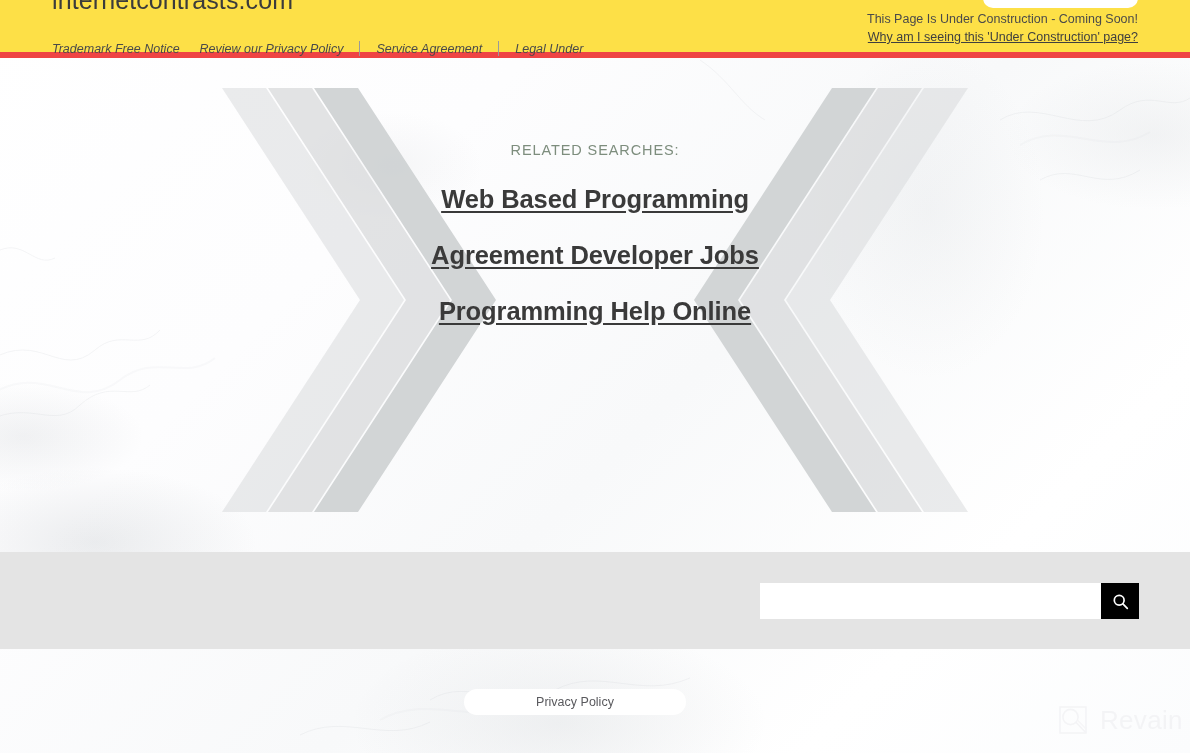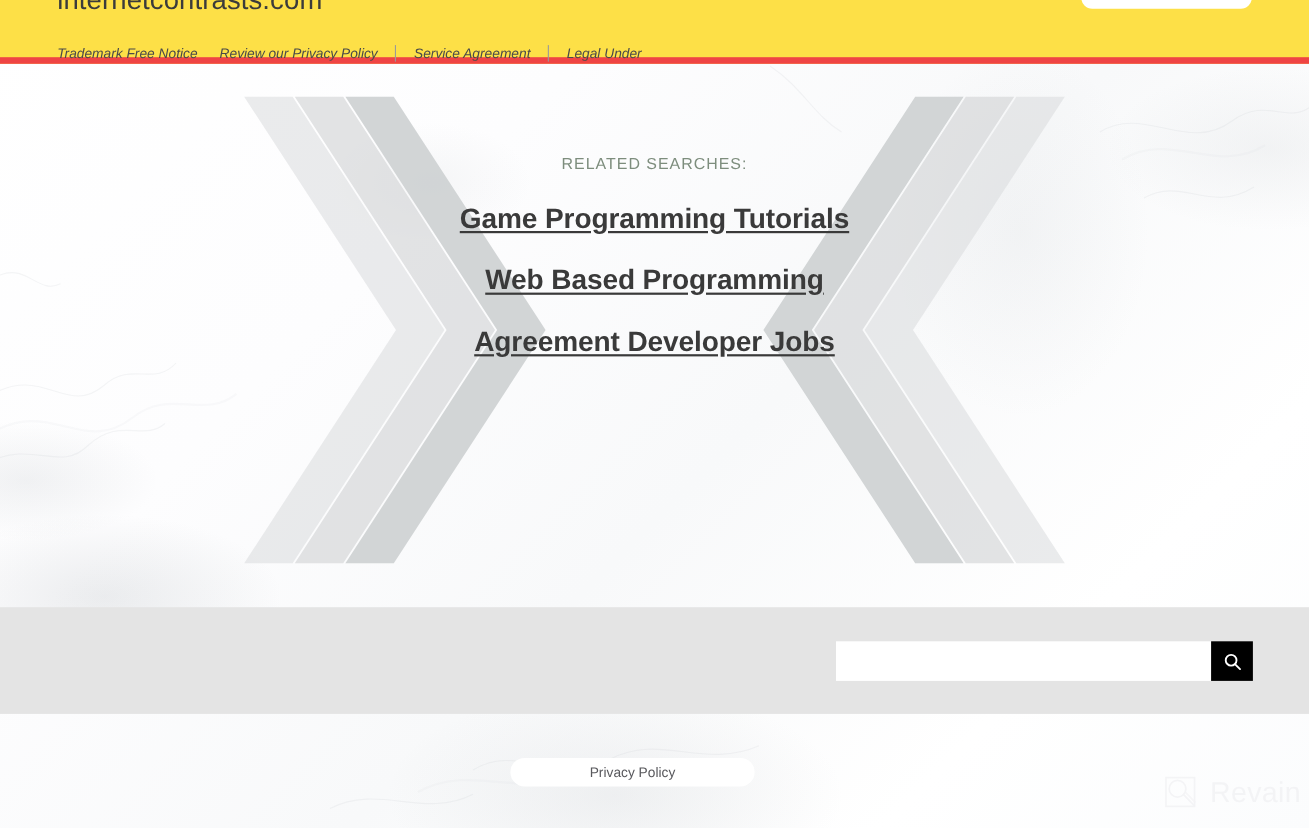--- a/index.html
+++ b/index.html
@@ -275,33 +275,37 @@
         <path d="M968,88 h-44 L786,300 L924,512 h44 L830,300 Z" fill="#d9dbdd" opacity="0.55" stroke-linejoin="round"></path>
         <path d="M922,88 h-44 L740,300 L878,512 h44 L784,300 Z" fill="#d5d7d9" opacity="0.70" stroke-linejoin="round"></path>
         <path d="M876,88 h-44 L694,300 L832,512 h44 L738,300 Z" fill="#cdd0d2" opacity="0.90" stroke-linejoin="round"></path>
       </g>
     </svg>
   </div>
 
   <div class="header-band">
     <div class="site-title">internetcontrasts.com</div>
     <div class="topright-pill"></div>
+    <div class="construction">
+      <span class="line1">This Page Is Under Construction - Coming Soon!</span>
+      <span class="line2">Why am I seeing this 'Under Construction' page?</span>
+    </div>
   </div>
 
   <div class="main">
     <p class="related-label">RELATED SEARCHES:</p>
     <ul class="links">
-      <li>
-        <a class="rs-link">Game Programming Tutorials</a>
-      </li>
       <li>
         <a class="rs-link">Web Based Programming</a>
       </li>
       <li>
         <a class="rs-link">Agreement Developer Jobs</a>
+      </li>
+      <li>
+        <a class="rs-link">Programming Help Online</a>
       </li>
     </ul>
   </div>
 
   <div class="footer-band"></div>
 
   <div class="footer-links">
     <a>Trademark Free Notice</a>
     <span class="fl-gap"></span>
     <a>Review our Privacy Policy</a>

